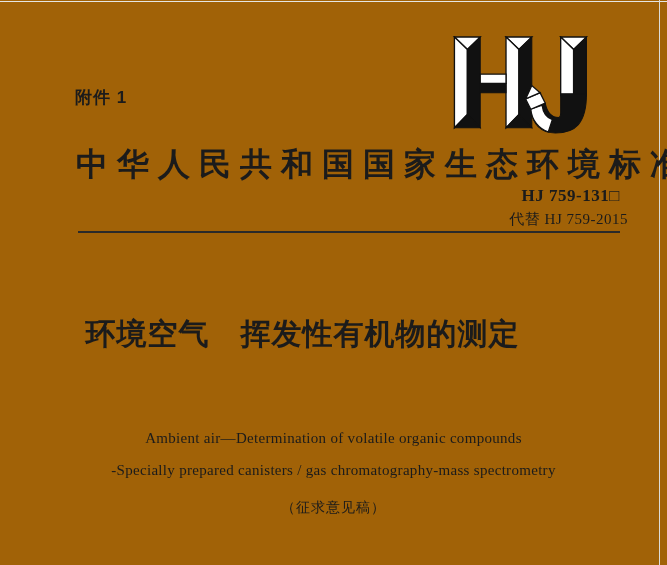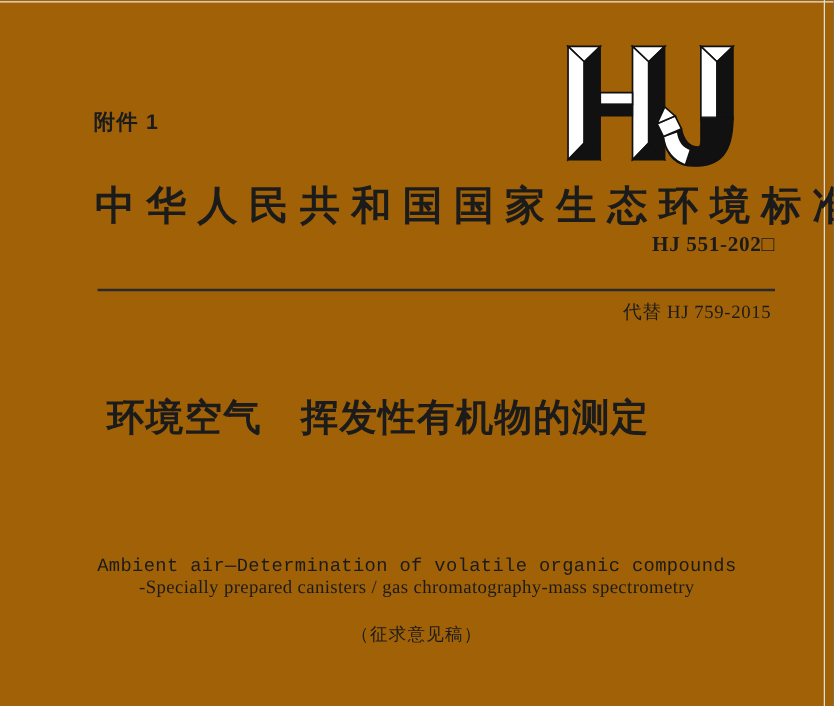--- a/index.html
+++ b/index.html
@@ -32,44 +32,44 @@
     font-weight:bold;font-size:32px;letter-spacing:9px;
     white-space:nowrap;
   }
   .std-no{
     position:absolute;right:47px;top:186px;
     font-family:"Liberation Serif", serif;
     font-weight:bold;font-size:17px;letter-spacing:.5px;
     white-space:nowrap;text-align:right;
   }
   .replaces{
-    position:absolute;right:50px;top:210px;
+    position:absolute;right:39px;top:210px;
     font-family:"Liberation Serif", serif;
     font-size:15px;letter-spacing:.5px;
-    white-space:nowrap;margin-top:30px;
+    white-space:nowrap;
   }
   .rule{
     position:absolute;left:78px;top:231px;width:542px;height:2px;
     background:#2a2a2a;
   }
   .title-cn{
     position:absolute;left:0;width:605px;text-align:center;
     font-family:"Liberation Sans", sans-serif;
     font-weight:bold;font-size:30px;letter-spacing:1px;
     white-space:nowrap;
   }
   .title-cn.l1{top:314px;}
   .title-cn.l2{top:359px;}
   .title-en{
     position:absolute;left:0;width:667px;text-align:center;
     font-family:"Liberation Serif", serif;
     font-size:15px;letter-spacing:.3px;
     white-space:nowrap;
   }
-  .title-en.l1{top:445px;font-family:Liberation Mono, monospace;}
+  .title-en.l1{top:430px;}
   .title-en.l2{top:462px;}
   .draft{
     position:absolute;left:0;width:667px;text-align:center;top:499px;
     font-family:"Liberation Sans", sans-serif;
     font-weight:normal;font-size:14px;letter-spacing:1px;
     white-space:nowrap;
   }
 </style>
 </head>
 <body>
@@ -105,21 +105,21 @@
 
       <path d="M76,71 C77,82 84,90 93,93 L97,81 C91,79 88,75 87,67 Z" fill="#ffffff" stroke="#111" stroke-width="1.3"></path>
 
       <polygon points="76,71 90,65 85,55 71,61" fill="#ffffff" stroke="#111" stroke-width="1.3"></polygon>
       <polygon points="71,61 85,55 77,48" fill="#ffffff" stroke="#111" stroke-width="1.3"></polygon>
     </svg>
   </div>
 
   <div class="org-title">中华人民共和国国家生态环境标准</div>
 
-  <div class="std-no">HJ 551-202□</div>
+  <div class="std-no">HJ 759-131□</div>
   <div class="replaces">代替 HJ 759-2015</div>
 
   <div class="rule"></div>
 
   <div class="title-cn l1">环境空气　挥发性有机物的测定</div>
 
   <div class="title-en l1">Ambient air—Determination of volatile organic compounds</div>
   <div class="title-en l2">-Specially prepared canisters / gas chromatography-mass spectrometry</div>
 
   <div class="draft">（征求意见稿）</div>

